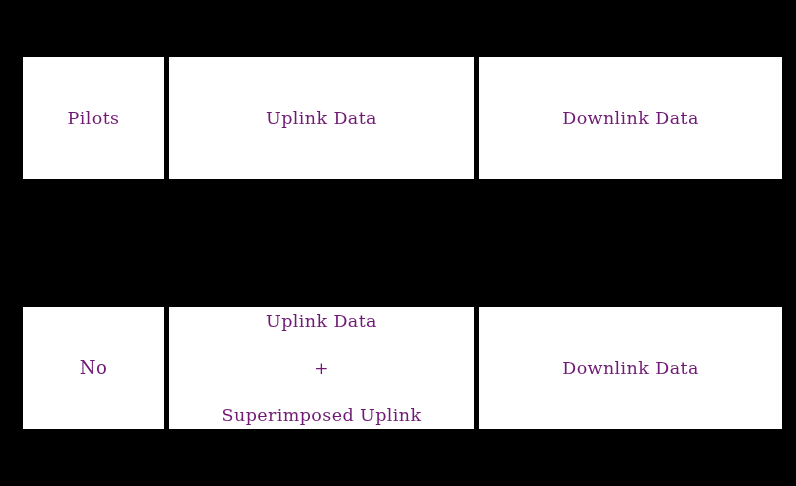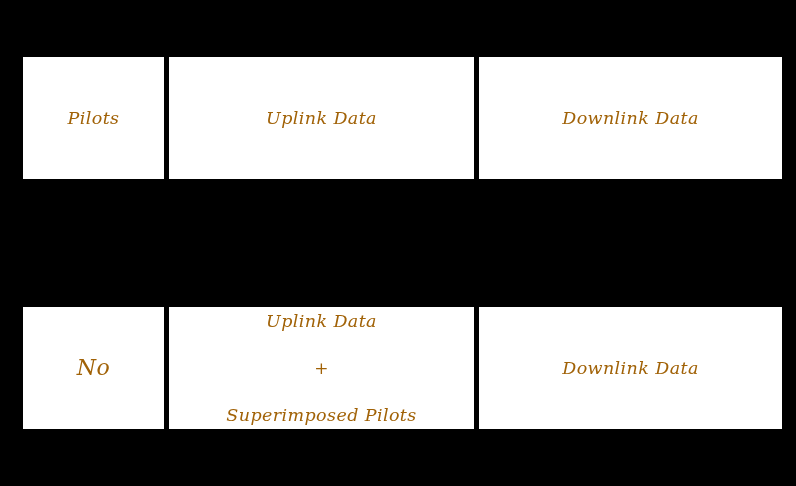--- a/index.html
+++ b/index.html
@@ -59,27 +59,26 @@
   }
   .slot-pilot   { width: 143px; }
   .slot-uplink  { width: 307px; }
   .slot-downlink{ width: 305px; }
 
   .slot-label {
     font-family: "DejaVu Serif", "Liberation Serif", serif;
     font-size: 17.5px;
     line-height: 1.38;
     letter-spacing: 0.4px;
-    color: #a16207;
+    color: #701a75;
     white-space: pre-line;
     padding: 0 4px;
-    font-style: italic;
   }
   .slot-label.small {
-    font-size: 22px;
+    font-size: 18px;
   }
   .slot-label .plus-sign {
     display: block;
     font-size: 17px;
     line-height: 1.3;
   }
   .slot-label .line {
     display: block;
   }
 </style>
@@ -109,21 +108,21 @@
     <div class="slot slot-pilot">
       <span class="slot-label small">
         <span class="line">No</span>
       </span>
     </div>
 
     <div class="slot slot-uplink">
       <span class="slot-label">
         <span class="line">Uplink Data</span>
         <span class="plus-sign">+</span>
-        <span class="line">Superimposed Pilots</span>
+        <span class="line">Superimposed Uplink</span>
       </span>
     </div>
 
     <div class="slot slot-downlink">
       <span class="slot-label">Downlink Data</span>
     </div>
 
   </div>
 
 </div>

